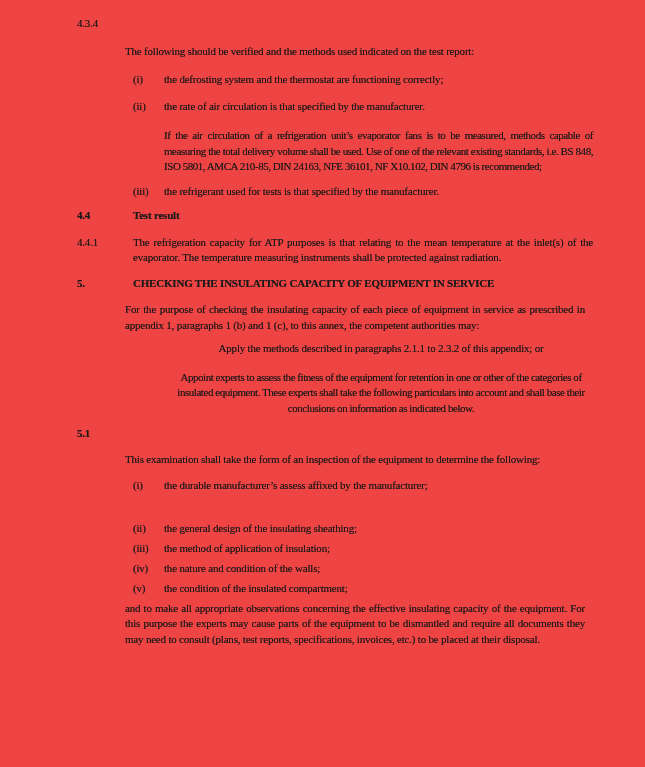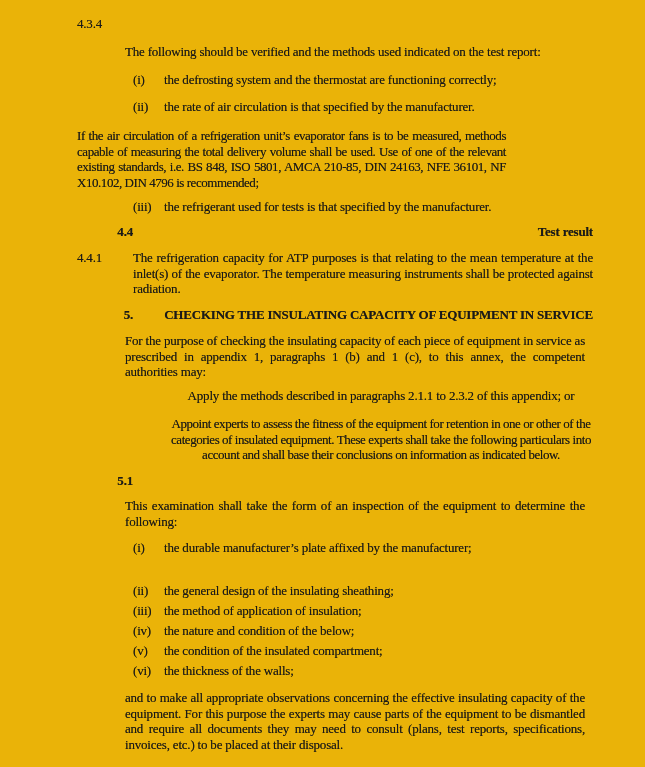--- a/index.html
+++ b/index.html
@@ -5,38 +5,38 @@
   * { margin: 0; padding: 0; box-sizing: border-box; }
   html, body { background: #ffffff; }
   body {
     width: 645px; height: 767px;
     overflow: hidden;
     font-family: "Liberation Serif", "DejaVu Serif", serif;
     color: #1a1a1a;
   }
   .page {
     width: 645px; height: 767px;
-    background: #eab308;
+    background: #ef4444;
     padding: 16px 52px 0 77px;
-    font-size: 13px;
+    font-size: 11px;
     line-height: 15.5px;
     letter-spacing: -0.2px;
     text-shadow: 0 0 0.5px rgba(10,10,10,0.55);
   }
   
   .row { display: flex; }
   .num { width: 56px; flex: none; }
   .rbody { width: 460px; }
-  .bold { font-weight: bold; text-align: right; }
+  .bold { font-weight: bold; }
   .underline { text-decoration: underline; text-underline-offset: 2px; }
   
   .p   { margin-left: 48px; width: 460px; }
   .jus { text-align: justify; }
   
-  .indent1 { width: 429px; }
+  .indent1 { margin-left: 87px; width: 429px; }
   .indent2 { margin-left: 92px; width: 424px; text-align: center; }
   .tight { letter-spacing: -0.45px; }
   
   .li { display: flex; margin-left: 56px; width: 460px; }
   .marker { width: 31px; flex: none; }
   .li-text { flex: 1; }
   
   .mb12 { margin-bottom: 12px; }  .mb13 { margin-bottom: 13px; }
   .mb11 { margin-bottom: 11px; }  .mb14 { margin-bottom: 14px; }
   .mb9  { margin-bottom: 9px; }   .mb10 { margin-bottom: 10px; margin-top: 9px; }
@@ -92,38 +92,34 @@
   <p class="indent2 jus tight mb10">Appoint experts to assess the fitness of the equipment for retention in one or other of the categories of insulated equipment.  These experts shall take the following particulars into account and shall base their conclusions on information as indicated below.</p>
 
   <div class="row bold mb10">
     <div class="num">5.1</div>
   </div>
 
   <p class="p jus mb11">This examination shall take the form of an inspection of the equipment to determine the following:</p>
 
   <div class="li mb27">
     <span class="marker">(i)</span>
-    <span class="li-text">the durable manufacturer’s plate affixed by the manufacturer;</span>
+    <span class="li-text">the durable manufacturer’s assess affixed by the manufacturer;</span>
   </div>
   <div class="li mb4">
     <span class="marker">(ii)</span>
     <span class="li-text">the general design of the insulating sheathing;</span>
   </div>
   <div class="li mb4">
     <span class="marker">(iii)</span>
     <span class="li-text">the method of application of insulation;</span>
   </div>
   <div class="li mb4">
     <span class="marker">(iv)</span>
-    <span class="li-text">the nature and condition of the below;</span>
+    <span class="li-text">the nature and condition of the walls;</span>
   </div>
   <div class="li mb4">
     <span class="marker">(v)</span>
     <span class="li-text">the condition of the insulated compartment;</span>
-  </div>
-  <div class="li mb12">
-    <span class="marker">(vi)</span>
-    <span class="li-text">the thickness of the walls;</span>
   </div>
 
   <p class="p jus">and to make all appropriate observations concerning the effective insulating capacity of the equipment. For this purpose the experts may cause parts of the equipment to be dismantled and require all documents they may need to consult (plans, test reports, specifications, invoices, etc.) to be placed at their disposal.</p>
 
 </div>
 
 </body></html>

